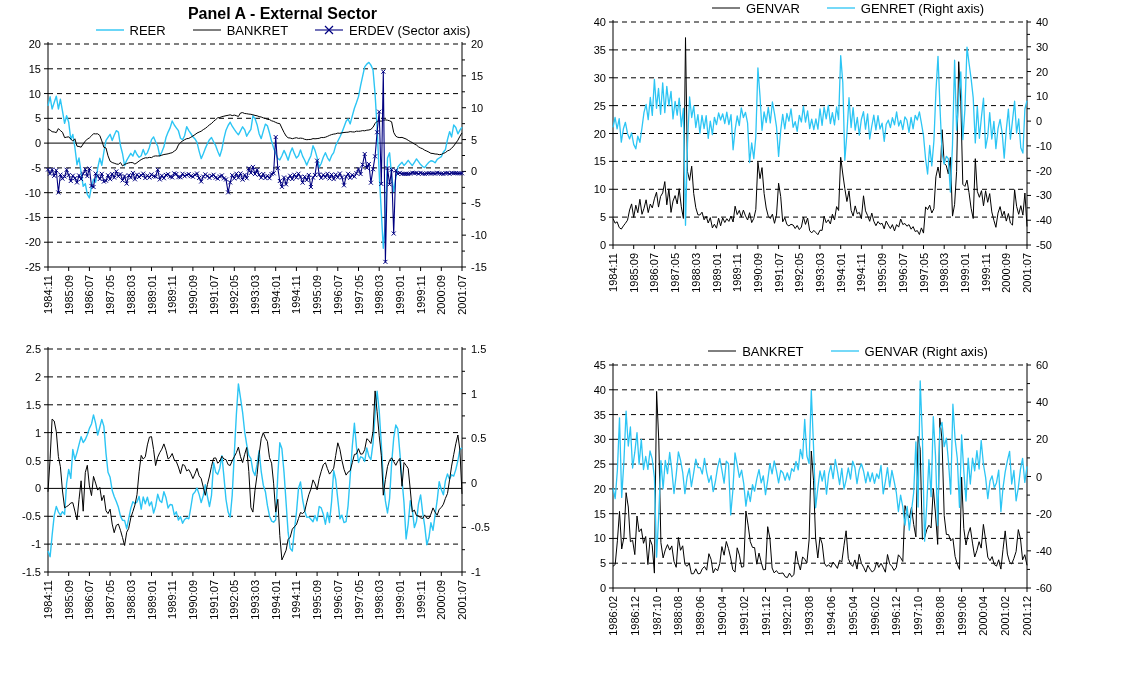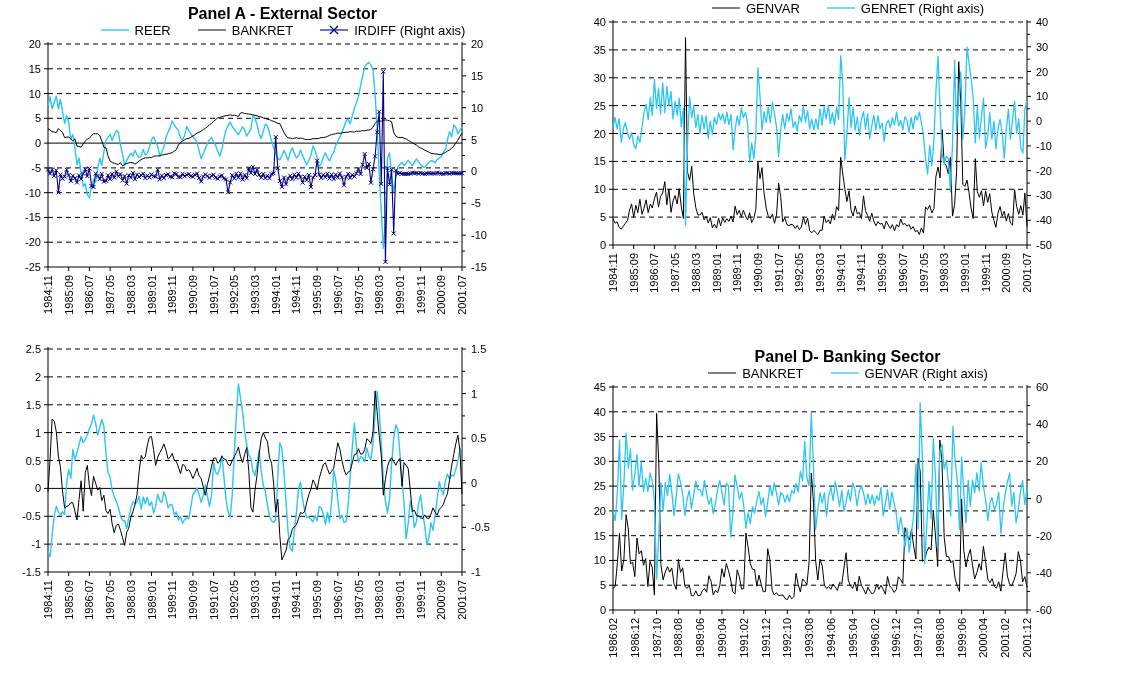--- a/index.html
+++ b/index.html
@@ -32,21 +32,21 @@
             <line class="ln" x1="1" y1="5" x2="29" y2="5" stroke="#000000" stroke-width="1"></line>
             <path class="mk" d="M11 1 L19 9 M11 9 L19 1" stroke="#000" stroke-width="1.2" fill="none" visibility="hidden"></path>
           </svg>
         <span class="lt">BANKRET</span>
       </span>
       <span class="li">
         <svg class="sw" width="30" height="10">
             <line class="ln" x1="1" y1="5" x2="29" y2="5" stroke="#000080" stroke-width="1.1"></line>
             <path class="mk" d="M11 1 L19 9 M11 9 L19 1" stroke="#000080" stroke-width="1.2" fill="none"></path>
           </svg>
-        <span class="lt">IRDIFF (Right axis)</span>
+        <span class="lt">ERDEV (Sector axis)</span>
       </span>
     </div>
     <svg class="plot" id="plot-0" width="565" height="303">
         <line x1="48" y1="6.0" x2="462" y2="6.0" stroke="#000" stroke-width="1" stroke-dasharray="5,4"></line>
         <line x1="48" y1="30.8" x2="462" y2="30.8" stroke="#000" stroke-width="1" stroke-dasharray="5,4"></line>
         <line x1="48" y1="55.6" x2="462" y2="55.6" stroke="#000" stroke-width="1" stroke-dasharray="5,4"></line>
         <line x1="48" y1="80.3" x2="462" y2="80.3" stroke="#000" stroke-width="1" stroke-dasharray="5,4"></line>
         <line x1="48" y1="105.1" x2="462" y2="105.1" stroke="#000" stroke-width="1"></line>
         <line x1="48" y1="129.9" x2="462" y2="129.9" stroke="#000" stroke-width="1" stroke-dasharray="5,4"></line>
         <line x1="48" y1="154.7" x2="462" y2="154.7" stroke="#000" stroke-width="1" stroke-dasharray="5,4"></line>
@@ -760,21 +760,20 @@
         <line x1="441.3" y1="229" x2="441.3" y2="233" stroke="#000"></line>
         <text transform="translate(445.3,237) rotate(-90)" text-anchor="end" font-size="11">2000:09</text>
         <line x1="462" y1="229" x2="462" y2="233" stroke="#000"></line>
         <text transform="translate(466.0,237) rotate(-90)" text-anchor="end" font-size="11">2001:07</text>
         <polyline points="48.0,208.0 50.1,213.8 52.1,192.5 54.2,172.6 56.3,163.5 58.4,169.0 60.4,172.2 62.5,168.7 64.6,171.4 66.6,140.5 68.7,126.4 70.8,135.4 72.8,106.5 74.9,116.6 77.0,109.6 79.0,101.7 81.1,93.7 83.2,99.6 85.3,96.5 87.3,91.8 89.4,85.4 91.5,81.0 93.5,71.9 95.6,80.1 97.7,92.1 99.8,84.2 101.8,76.4 103.9,83.4 106.0,110.4 108.0,129.3 110.1,134.3 112.2,147.5 114.2,153.5 116.3,158.6 118.4,164.3 120.5,173.1 122.5,177.2 124.6,177.5 126.7,185.7 128.7,175.7 130.8,165.4 132.9,158.7 134.9,160.5 137.0,159.0 139.1,153.3 141.2,166.1 143.2,154.0 145.3,160.8 147.4,154.2 149.4,162.7 151.5,158.9 153.6,170.0 155.6,163.4 157.7,151.3 159.8,157.7 161.8,159.4 163.9,148.7 166.0,154.8 168.1,165.0 170.1,161.5 172.2,161.9 174.3,171.9 176.3,168.8 178.4,177.0 180.5,173.7 182.6,180.2 184.6,176.5 186.7,174.9 188.8,175.8 190.8,164.5 192.9,151.5 195.0,148.9 197.0,145.0 199.1,151.4 201.2,159.6 203.3,152.5 205.3,141.7 207.4,153.3 209.5,163.5 211.5,152.3 213.6,119.6 215.7,129.2 217.7,131.4 219.8,125.2 221.9,112.7 223.9,133.4 226.0,156.5 228.1,169.1 230.2,174.2 232.2,152.4 234.3,110.9 236.4,71.0 238.4,40.9 240.5,54.8 242.6,69.3 244.7,89.0 246.7,101.6 248.8,112.3 250.9,115.6 252.9,127.8 255.0,132.5 257.1,121.2 259.1,107.8 261.2,128.3 263.3,142.2 265.4,148.7 267.4,162.4 269.5,172.9 271.6,178.1 273.6,179.2 275.7,176.7 277.8,132.3 279.8,99.8 281.9,105.7 284.0,129.1 286.1,159.8 288.1,189.2 290.2,205.3 292.3,208.1 294.3,188.2 296.4,170.2 298.5,145.2 300.5,138.9 302.6,156.5 304.7,168.0 306.8,174.3 308.8,173.9 310.9,176.2 313.0,178.8 315.0,172.5 317.1,177.9 319.2,163.5 321.2,164.9 323.3,171.2 325.4,181.2 327.4,169.5 329.5,179.5 331.6,158.5 333.7,127.6 335.7,136.5 337.8,156.4 339.9,175.8 341.9,172.2 344.0,179.6 346.1,178.7 348.1,162.5 350.2,133.3 352.3,103.2 354.4,80.3 356.4,103.4 358.5,119.5 360.6,113.8 362.6,114.7 364.7,118.4 366.8,104.9 368.9,113.3 370.9,116.7 373.0,100.6 375.1,70.6 377.1,48.3 379.2,67.9 381.3,100.8 383.3,136.9 385.4,157.9 387.5,170.0 389.6,155.3 391.6,120.8 393.7,95.2 395.8,82.0 397.8,85.8 399.9,110.1 402.0,136.8 404.0,159.7 406.1,196.0 408.2,180.8 410.3,157.7 412.3,166.9 414.4,184.6 416.5,178.2 418.5,160.9 420.6,151.9 422.7,169.8 424.7,182.8 426.8,201.7 428.9,194.8 430.9,179.8 433.0,187.4 435.1,171.8 437.2,157.2 439.2,138.6 441.3,146.6 443.4,151.8 445.4,137.9 447.5,130.9 449.6,136.2 451.6,131.8 453.7,133.1 455.8,126.6 457.9,117.5 459.9,106.4 462.0,104.9" fill="none" stroke="#2CC5F4" stroke-width="1.4" stroke-linejoin="round"></polyline>
         <polyline points="48.0,148.8 50.1,115.6 52.1,76.1 54.2,78.0 56.3,88.7 58.4,113.6 60.4,123.7 62.5,148.0 64.6,164.8 66.6,163.6 68.7,162.3 70.8,159.9 72.8,159.7 74.9,168.1 77.0,176.9 79.0,156.6 81.1,137.8 83.2,168.2 85.3,129.5 87.3,122.3 89.4,142.9 91.5,152.6 93.5,133.4 95.6,140.1 97.7,147.1 99.8,144.4 101.8,157.6 103.9,152.3 106.0,167.8 108.0,170.6 110.1,166.2 112.2,181.1 114.2,189.7 116.3,182.3 118.4,181.1 120.5,187.4 122.5,194.5 124.6,202.5 126.7,189.2 128.7,185.4 130.8,174.8 132.9,168.5 134.9,162.1 137.0,151.6 139.1,128.8 141.2,112.4 143.2,116.1 145.3,113.8 147.4,101.9 149.4,94.2 151.5,93.6 153.6,106.7 155.6,122.6 157.7,114.2 159.8,109.5 161.8,106.2 163.9,100.9 166.0,107.3 168.1,116.0 170.1,114.3 172.2,110.5 174.3,116.9 176.3,118.5 178.4,124.0 180.5,130.8 182.6,121.5 184.6,122.4 186.7,127.9 188.8,126.6 190.8,130.4 192.9,135.6 195.0,130.8 197.0,125.3 199.1,132.8 201.2,135.6 203.3,144.2 205.3,152.3 207.4,141.6 209.5,133.0 211.5,123.3 213.6,115.2 215.7,114.9 217.7,120.2 219.8,118.3 221.9,113.2 223.9,116.0 226.0,116.6 228.1,121.6 230.2,122.5 232.2,117.7 234.3,113.7 236.4,109.6 238.4,104.1 240.5,113.7 242.6,119.6 244.7,111.3 246.7,104.5 248.8,128.4 250.9,164.5 252.9,169.1 255.0,147.2 257.1,131.6 259.1,111.3 261.2,95.7 263.3,89.7 265.4,95.1 267.4,98.4 269.5,114.7 271.6,120.2 273.6,140.2 275.7,169.1 277.8,156.3 279.8,192.5 281.9,216.9 284.0,212.2 286.1,207.2 288.1,196.5 290.2,194.2 292.3,186.2 294.3,183.8 296.4,181.8 298.5,175.5 300.5,169.5 302.6,170.6 304.7,168.3 306.8,159.2 308.8,151.7 310.9,146.1 313.0,136.9 315.0,140.8 317.1,146.8 319.2,135.6 321.2,128.4 323.3,121.7 325.4,119.7 327.4,125.6 329.5,131.1 331.6,128.4 333.7,125.2 335.7,112.5 337.8,99.8 339.9,106.3 341.9,117.3 344.0,126.3 346.1,132.1 348.1,129.1 350.2,127.7 352.3,119.7 354.4,111.4 356.4,111.0 358.5,105.7 360.6,111.2 362.6,110.9 364.7,106.7 366.8,95.7 368.9,97.5 370.9,100.5 373.0,88.9 375.1,47.9 377.1,68.8 379.2,92.7 381.3,112.3 383.3,152.2 385.4,136.5 387.5,123.6 389.6,117.2 391.6,114.8 393.7,118.6 395.8,122.3 397.8,118.2 399.9,115.4 402.0,143.3 404.0,119.5 406.1,122.4 408.2,125.6 410.3,147.0 412.3,168.8 414.4,167.1 416.5,172.6 418.5,172.9 420.6,174.8 422.7,175.5 424.7,171.9 426.8,175.2 428.9,175.5 430.9,171.1 433.0,164.9 435.1,169.2 437.2,172.2 439.2,166.3 441.3,164.5 443.4,161.2 445.4,155.4 447.5,150.5 449.6,136.7 451.6,123.1 453.7,111.7 455.8,100.8 457.9,92.0 459.9,107.1 462.0,150.9" fill="none" stroke="#000000" stroke-width="1" stroke-linejoin="round"></polyline>
       </svg>
   </div>
 
   <div class="panel">
-    <div class="ptitle">Panel D- Banking Sector</div>
     <div class="legend">
       <span class="li">
         <svg class="sw" width="30" height="10">
             <line class="ln" x1="1" y1="5" x2="29" y2="5" stroke="#000000" stroke-width="1"></line>
             <path class="mk" d="M11 1 L19 9 M11 9 L19 1" stroke="#000" stroke-width="1.2" fill="none" visibility="hidden"></path>
           </svg>
         <span class="lt">BANKRET</span>
       </span>
       <span class="li">
         <svg class="sw" width="30" height="10">

